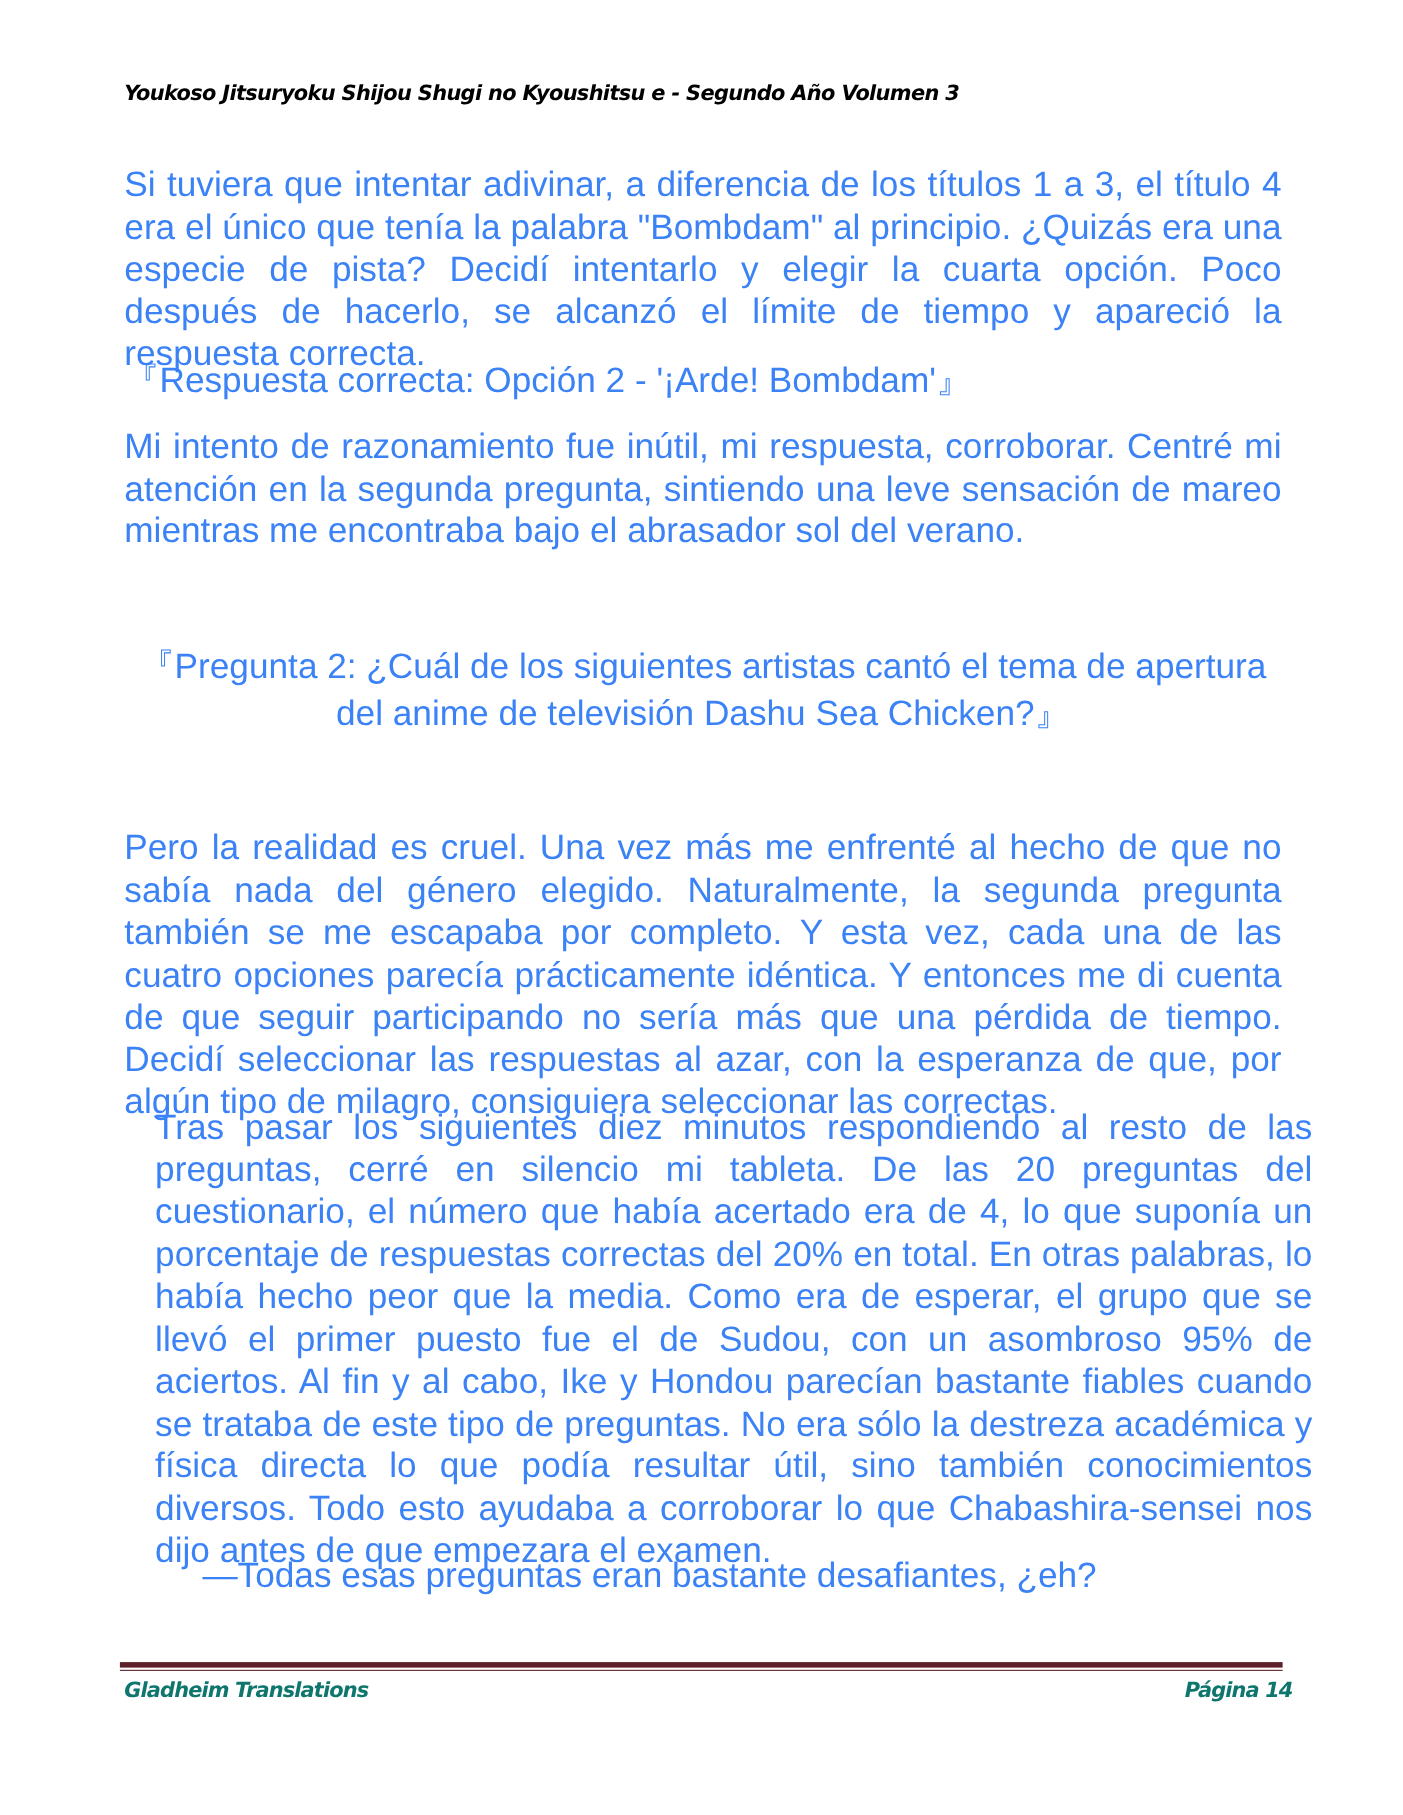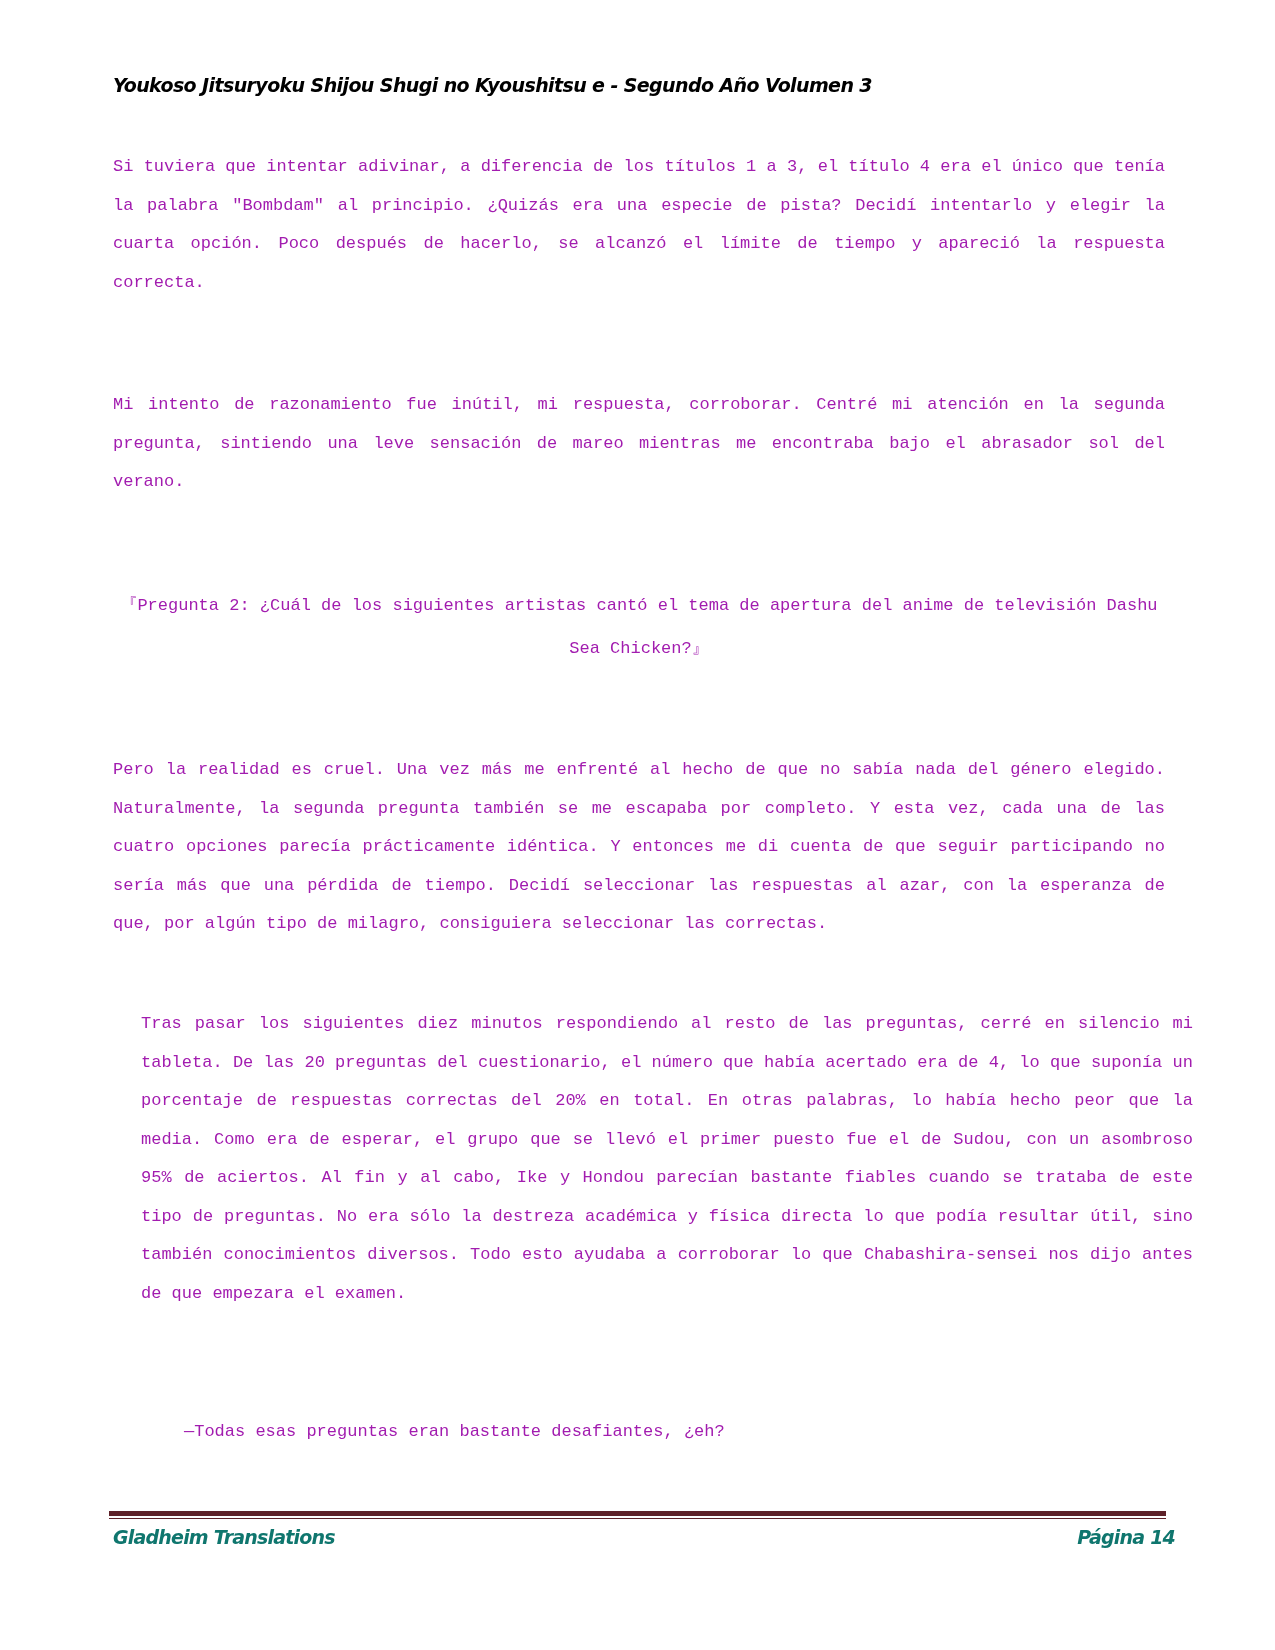--- a/index.html
+++ b/index.html
@@ -4,21 +4,21 @@
   <style>
     html, body { margin: 0; padding: 0; background: #ffffff; }
     body { width: 1275px; height: 1650px; position: relative; overflow: hidden; }
     .page { position: absolute; left: 0; top: 0; width: 1275px; height: 1650px; background: #fff; }
     .header {
       position: absolute; left: 113px; top: 74px; width: 1050px;
       font-family: "DejaVu Sans", sans-serif; font-weight: bold; font-style: italic;
       font-size: 19px; color: #000; letter-spacing: -0.6px; white-space: nowrap;
     }
     .body-text {
-      font-family: Liberation Mono, monospace; font-size: 17px; color: #a21caf;
+      font-family: Liberation Sans, sans-serif; font-size: 32px; color: #3b82f6;
       position: absolute; left: 113px; width: 1052px; line-height: 38.5px;
       text-align: justify; margin: 0;
     }
     .p1 { top: 148px; }
     .answer { top: 326px; text-align: left; }
     .p2 { top: 386px; }
     .q2 { top: 584px; line-height: 43px; text-align: center; }
     .p3 { top: 751px; }
     .p4 { top: 1005px; margin-left: 28px; }
     .dialogue { top: 1413px; left: 184px; width: 980px; text-align: left; }
@@ -31,20 +31,21 @@
     .footer-left { left: 113px; }
     .footer-right { right: 100px; text-align: left; }
   </style>
 </head>
 <body>
 
 <div class="page">
   <div class="header">Youkoso Jitsuryoku Shijou Shugi no Kyoushitsu e - Segundo Año Volumen 3</div>
 
   <p class="body-text p1">Si tuviera que intentar adivinar, a diferencia de los títulos 1 a 3, el título 4 era el único que tenía la palabra "Bombdam" al principio. ¿Quizás era una especie de pista? Decidí intentarlo y elegir la cuarta opción. Poco después de hacerlo, se alcanzó el límite de tiempo y apareció la respuesta correcta.</p>
+  <p class="body-text answer">『Respuesta correcta: Opción 2 - '¡Arde! Bombdam'』</p>
   <p class="body-text p2">Mi intento de razonamiento fue inútil, mi respuesta, corroborar. Centré mi atención en la segunda pregunta, sintiendo una leve sensación de mareo mientras me encontraba bajo el abrasador sol del verano.</p>
   <p class="body-text q2">『Pregunta 2: ¿Cuál de los siguientes artistas cantó el tema de apertura del anime de televisión Dashu Sea Chicken?』</p>
   <p class="body-text p3">Pero la realidad es cruel. Una vez más me enfrenté al hecho de que no sabía nada del género elegido. Naturalmente, la segunda pregunta también se me escapaba por completo. Y esta vez, cada una de las cuatro opciones parecía prácticamente idéntica. Y entonces me di cuenta de que seguir participando no sería más que una pérdida de tiempo. Decidí seleccionar las respuestas al azar, con la esperanza de que, por algún tipo de milagro, consiguiera seleccionar las correctas.</p>
   <p class="body-text p4">Tras pasar los siguientes diez minutos respondiendo al resto de las preguntas, cerré en silencio mi tableta. De las 20 preguntas del cuestionario, el número que había acertado era de 4, lo que suponía un porcentaje de respuestas correctas del 20% en total. En otras palabras, lo había hecho peor que la media. Como era de esperar, el grupo que se llevó el primer puesto fue el de Sudou, con un asombroso 95% de aciertos. Al fin y al cabo, Ike y Hondou parecían bastante fiables cuando se trataba de este tipo de preguntas. No era sólo la destreza académica y física directa lo que podía resultar útil, sino también conocimientos diversos. Todo esto ayudaba a corroborar lo que Chabashira-sensei nos dijo antes de que empezara el examen.</p>
   <p class="body-text dialogue">—Todas esas preguntas eran bastante desafiantes, ¿eh?</p>
 
   <div class="rule-thick"></div>
   <div class="rule-thin"></div>
 
   <div class="footer-left">Gladheim Translations</div>

